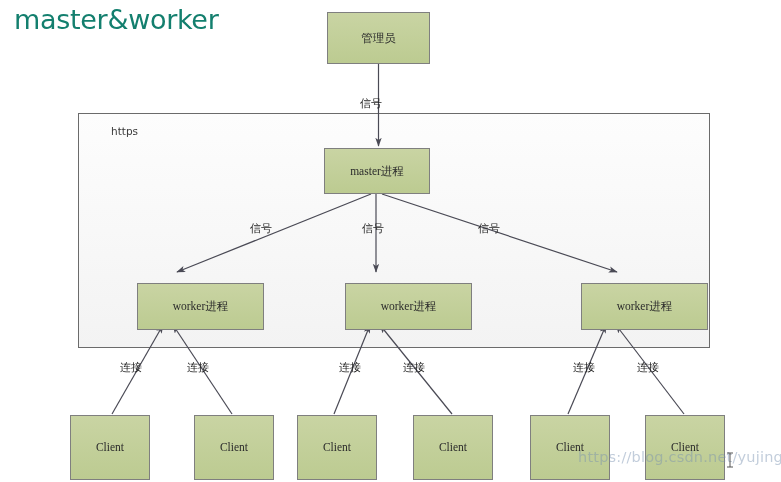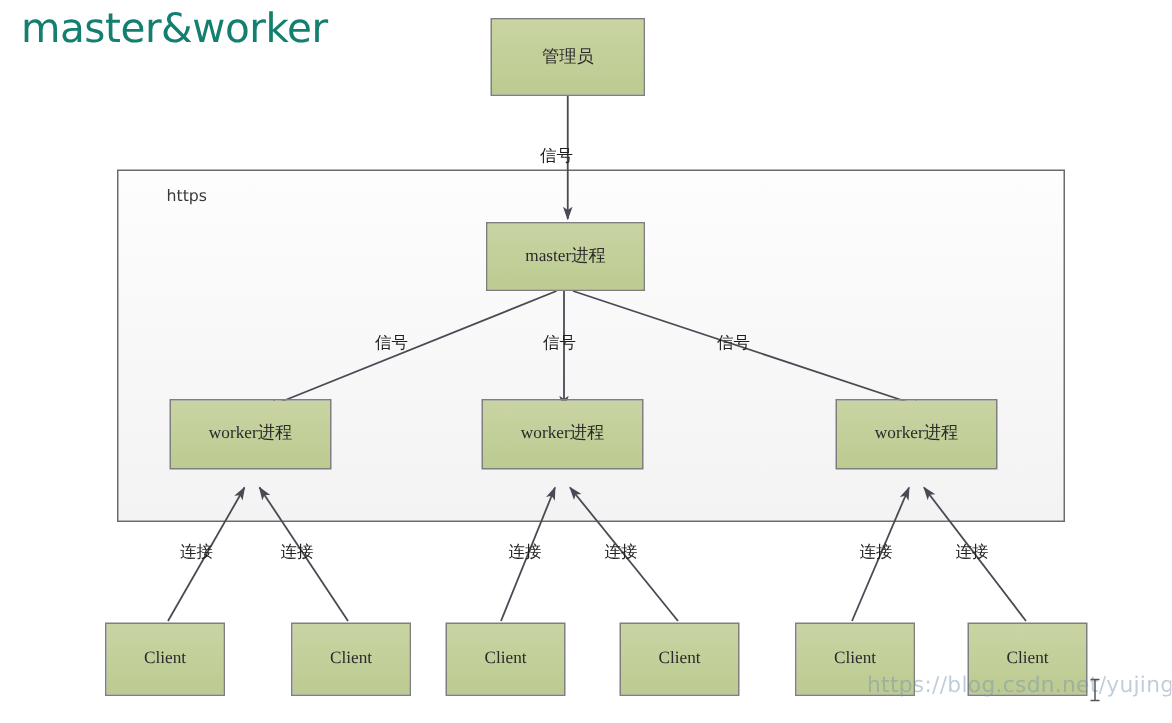--- a/index.html
+++ b/index.html
@@ -64,25 +64,25 @@
     font-family: Liberation Serif, serif;
   }
   .node-admin {
     left: 327px; top: 12px; width: 103px; height: 52px;
     font-size: 11.5px;
   }
   .node-master {
     left: 324px; top: 148px; width: 106px; height: 46px;
     font-size: 11.5px;
   }
-  .node-worker { top: 266px; width: 108px; height: 47px; font-size: 11.5px; }
+  .node-worker { top: 283px; width: 127px; height: 47px; font-size: 11.5px; margin-left: 24px; }
   .w1 { left: 113px; }
   .w2 { left: 321px; }
   .w3 { left: 557px; }
-  .node-client { top: 415px; width: 80px; height: 49px; font-size: 11.5px; }
+  .node-client { top: 415px; width: 80px; height: 65px; font-size: 11.5px; }
   .c1 { left: 70px; }
   .c2 { left: 194px; }
   .c3 { left: 297px; }
   .c4 { left: 413px; }
   .c5 { left: 530px; }
   .c6 { left: 645px; }
   .edge-label {
     position: absolute;
     font-size: 11px;
     color: #1e1e1e;

